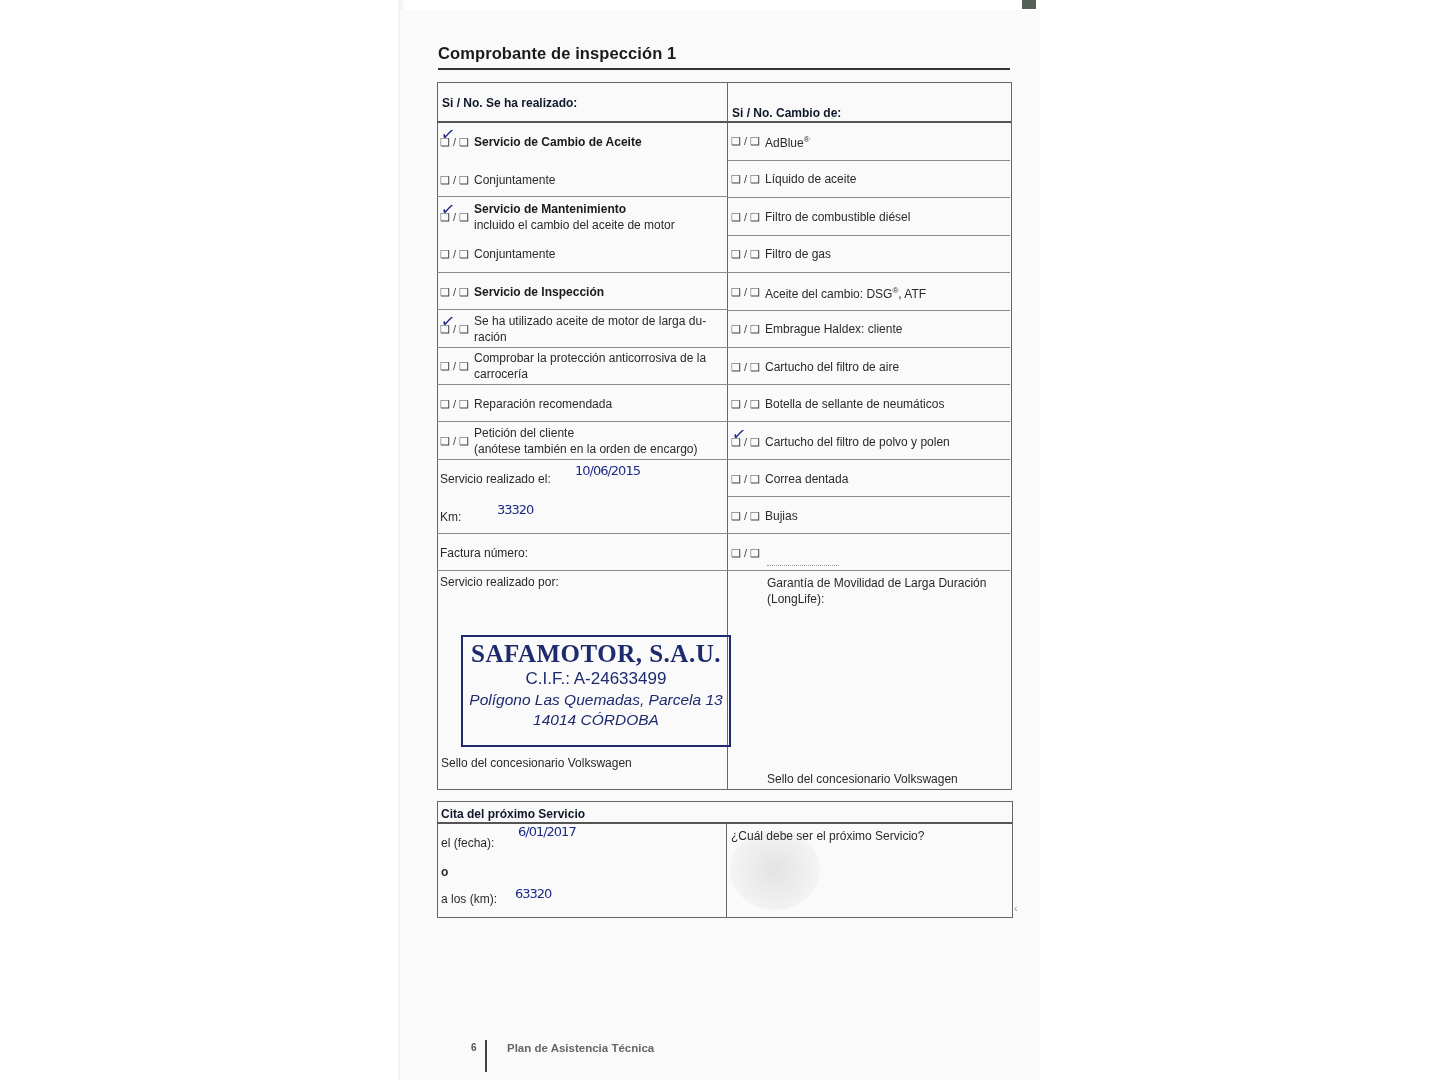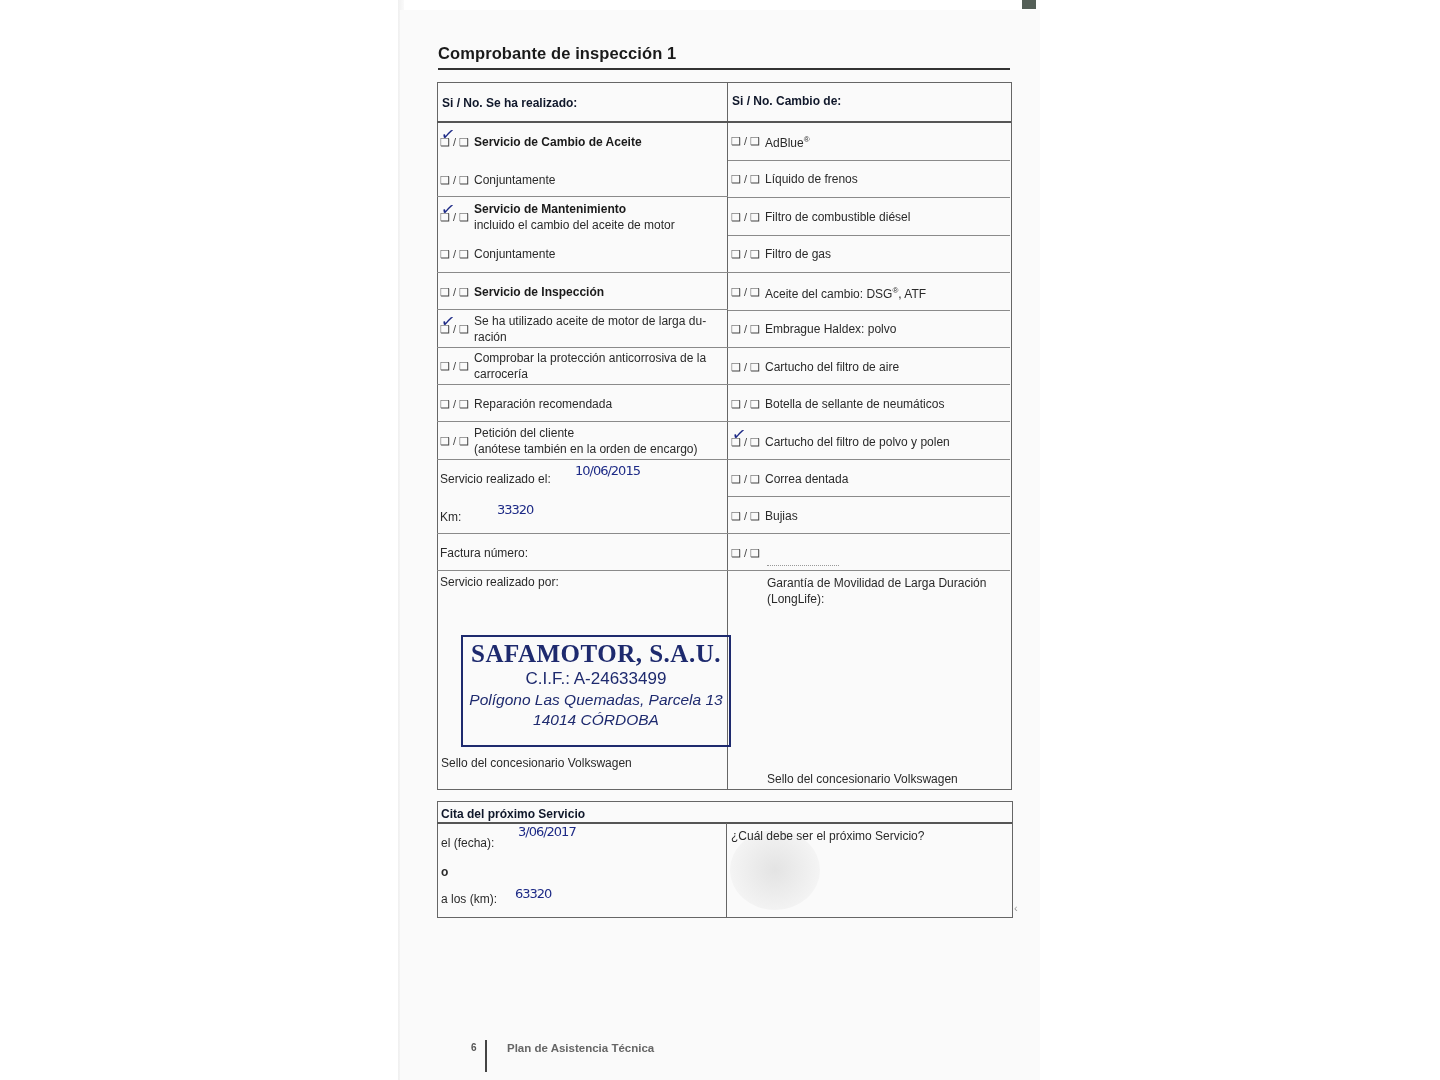--- a/index.html
+++ b/index.html
@@ -70,21 +70,21 @@
 <div class="hline" style="left:728px;top:310px;width:282px;"></div>
 <div class="hline" style="left:728px;top:347px;width:282px;"></div>
 <div class="hline" style="left:728px;top:384px;width:282px;"></div>
 <div class="hline" style="left:728px;top:421px;width:282px;"></div>
 <div class="hline" style="left:728px;top:459px;width:282px;"></div>
 <div class="hline" style="left:728px;top:496px;width:282px;"></div>
 <div class="hline" style="left:728px;top:533px;width:282px;"></div>
 <div class="hline" style="left:728px;top:570px;width:282px;"></div>
 
 <div class="cell hdr" style="left:442px;top:94px;height:18px;">Si / No. Se ha realizado:</div>
-<div class="cell hdr" style="left:732px;top:92px;height:18px;">Si / No. Cambio de:</div>
+<div class="cell hdr" style="left:732px;top:104px;height:18px;">Si / No. Cambio de:</div>
 
 <div class="cell" style="left:440px;top:132px;height:20px;">
   <span class="cb"><span>❑ / ❑</span><span class="tick">✓</span></span>
   <span class="txt bold">Servicio de Cambio de Aceite</span>
 </div>
 <div class="cell" style="left:440px;top:170px;height:20px;">
   <span class="cb">❑ / ❑</span>
   <span class="txt">Conjuntamente</span>
 </div>
 <div class="cell" style="left:440px;top:200px;height:34px;">
@@ -130,37 +130,37 @@
   <div class="s4">14014  CÓRDOBA</div>
 </div>
 <div class="cell" style="left:441px;top:754px;height:18px;">Sello del concesionario Volkswagen</div>
 
 <div class="cell" style="left:731px;top:131px;height:20px;">
   <span class="cb">❑ / ❑</span>
   <span class="txt"><span>AdBlue</span><sup>®</sup></span>
 </div>
 <div class="cell" style="left:731px;top:169px;height:20px;">
   <span class="cb">❑ / ❑</span>
-  <span class="txt">Líquido de frenos</span>
+  <span class="txt">Líquido de aceite</span>
 </div>
 <div class="cell" style="left:731px;top:207px;height:20px;">
   <span class="cb">❑ / ❑</span>
   <span class="txt">Filtro de combustible diésel</span>
 </div>
 <div class="cell" style="left:731px;top:244px;height:20px;">
   <span class="cb">❑ / ❑</span>
   <span class="txt">Filtro de gas</span>
 </div>
 <div class="cell" style="left:731px;top:282px;height:20px;">
   <span class="cb">❑ / ❑</span>
   <span class="txt"><span>Aceite del cambio: DSG</span><sup>®</sup><span>, ATF</span></span>
 </div>
 <div class="cell" style="left:731px;top:319px;height:20px;">
   <span class="cb">❑ / ❑</span>
-  <span class="txt">Embrague Haldex: polvo</span>
+  <span class="txt">Embrague Haldex: cliente</span>
 </div>
 <div class="cell" style="left:731px;top:357px;height:20px;">
   <span class="cb">❑ / ❑</span>
   <span class="txt">Cartucho del filtro de aire</span>
 </div>
 <div class="cell" style="left:731px;top:394px;height:20px;">
   <span class="cb">❑ / ❑</span>
   <span class="txt">Botella de sellante de neumáticos</span>
 </div>
 <div class="cell" style="left:731px;top:432px;height:20px;">
@@ -183,21 +183,21 @@
 <div class="cell" style="left:767px;top:574px;height:34px;">
   <span class="txt"><span>Garantía de Movilidad de Larga Duración</span><br><span>(LongLife):</span></span>
 </div>
 <div class="cell" style="left:767px;top:770px;height:18px;">Sello del concesionario Volkswagen</div>
 
 <div class="grid" style="left:437px;top:801px;width:574px;height:115px;"></div>
 <div class="hline dark" style="left:437px;top:822px;width:575px;"></div>
 <div class="vline" style="left:726px;top:823px;height:94px;"></div>
 <div class="cell hdr" style="left:441px;top:805px;height:18px;">Cita del próximo Servicio</div>
 <div class="cell" style="left:441px;top:834px;height:18px;">el (fecha):</div>
-<div class="hand" style="left:518px;top:824px;">3/06/2017</div>
+<div class="hand" style="left:518px;top:824px;">6/01/2017</div>
 <div class="cell bold" style="left:441px;top:863px;height:18px;font-weight:bold;">o</div>
 <div class="cell" style="left:441px;top:890px;height:18px;">a los (km):</div>
 <div class="hand" style="left:515px;top:886px;">63320</div>
 <div class="smudge"></div>
 <div class="cell" style="left:731px;top:827px;height:18px;">¿Cuál debe ser el próximo Servicio?</div>
 <div class="edge-mark">‹</div>
 
 <div class="footer-num">6</div>
 <div class="footer-bar"></div>
 <div class="footer-txt">Plan de Asistencia Técnica</div>

